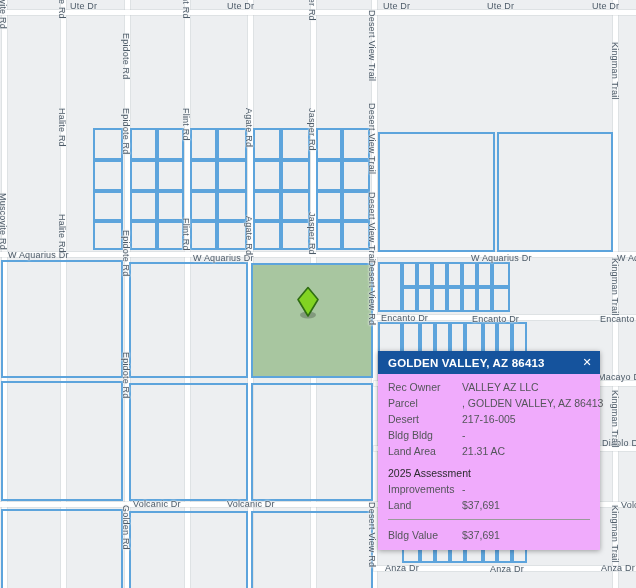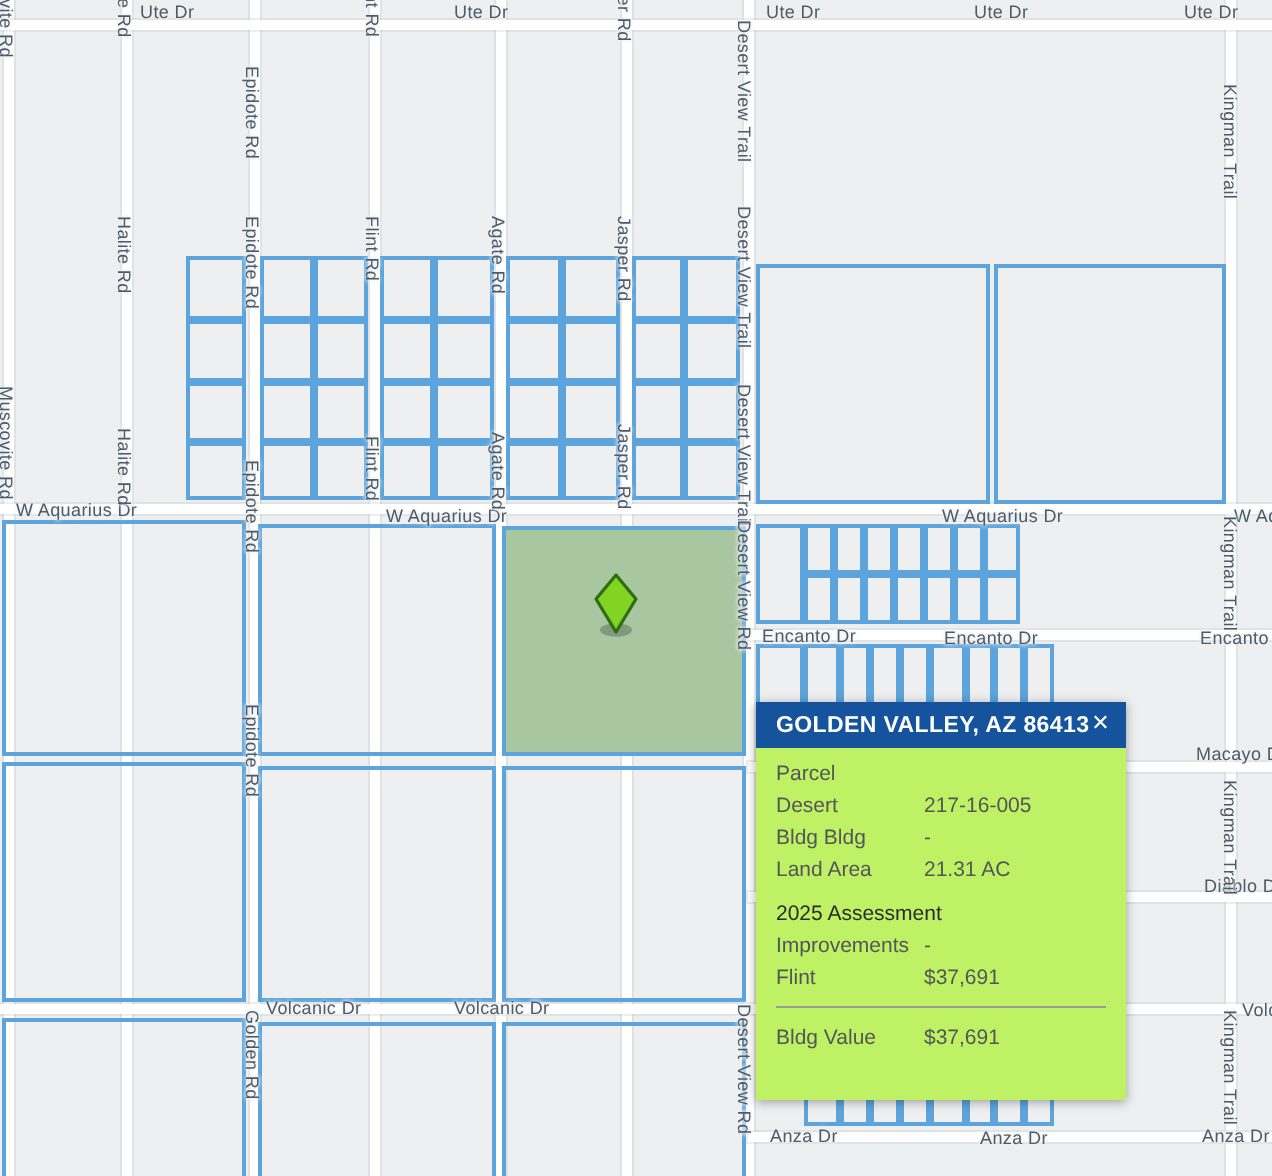--- a/index.html
+++ b/index.html
@@ -8,21 +8,21 @@
   .road{position:absolute;background:#ffffff;}
   .road.v{width:5px;box-shadow:0 0 0 1px rgba(180,186,192,.25);}
   .road.h{height:5px;box-shadow:0 0 0 1px rgba(180,186,192,.25);}
   .parcel{position:absolute;border:2px solid #5da4dc;box-sizing:border-box;background:transparent;}
   .parcel.sel{background:#a8c6a0;}
   .slabel{position:absolute;font-size:9px;line-height:10px;color:#4d5b68;white-space:nowrap;
           letter-spacing:.2px;z-index:30;
           text-shadow:0 0 2px #eef0f2,0 0 2px #eef0f2,0 0 3px #eef0f2;}
   .slabel.v{writing-mode:vertical-rl;}
   .marker{position:absolute;z-index:40;}
-  .popup{position:absolute;left:378px;top:351px;width:185px;height:199px;background:#bef264;
+  .popup{position:absolute;left:378px;top:351px;width:222px;height:199px;background:#f0abfc;
          z-index:50;box-shadow:0 1px 5px rgba(0,0,0,.35);box-sizing:border-box;}
   .popup-header{height:23px;display:flex;align-items:center;justify-content:space-between;
                 padding:0 8px 0 10px;color:#fff;font-size:11.5px;font-weight:700;letter-spacing:.2px;}
   .popup-close{cursor:pointer;font-size:11px;font-weight:400;line-height:11px;}
   .popup-body{padding:5px 8px 0 10px;font-size:10.5px;color:#54565a;}
   .info-row{display:flex;height:16px;line-height:16px;}
   .info-label{width:74px;flex:none;}
   .info-value{flex:1;white-space:nowrap;}
   .section-title{font-weight:400;color:#2b2b2e;height:16px;line-height:16px;margin-top:6px;}
   .divider{border:none;border-top:1px solid #9a9a9a;margin:6px 2px 0 0;}
@@ -172,21 +172,26 @@
   </svg>
 
   <div class="popup">
     <div class="popup-header" id="popup-header" style="background: rgb(21, 83, 157);">
       <span>GOLDEN VALLEY, AZ 86413</span>
       <span class="popup-close">✕</span>
     </div>
     <div class="popup-body" id="popup-body">
       <div id="info-rows">
           <div class="info-row">
+            <span class="info-label">Rec Owner</span>
+            <span class="info-value">VALLEY AZ LLC</span>
+          </div>
+          <div class="info-row">
             <span class="info-label">Parcel</span>
+            <span class="info-value">, GOLDEN VALLEY, AZ 86413</span>
           </div>
           <div class="info-row">
             <span class="info-label">Desert</span>
             <span class="info-value">217-16-005</span>
           </div>
           <div class="info-row">
             <span class="info-label">Bldg Bldg</span>
             <span class="info-value">-</span>
           </div>
           <div class="info-row">
@@ -194,21 +199,21 @@
             <span class="info-value">21.31 AC</span>
           </div>
         </div>
       <div class="section-title">2025 Assessment</div>
       <div id="assessment-rows">
           <div class="info-row">
             <span class="info-label">Improvements</span>
             <span class="info-value">-</span>
           </div>
           <div class="info-row">
-            <span class="info-label">Flint</span>
+            <span class="info-label">Land</span>
             <span class="info-value">$37,691</span>
           </div>
         </div>
       <hr class="divider">
       <div class="info-row total-row">
         <span class="info-label">Bldg Value</span>
         <span class="info-value">$37,691</span>
       </div>
     </div>
   </div>

